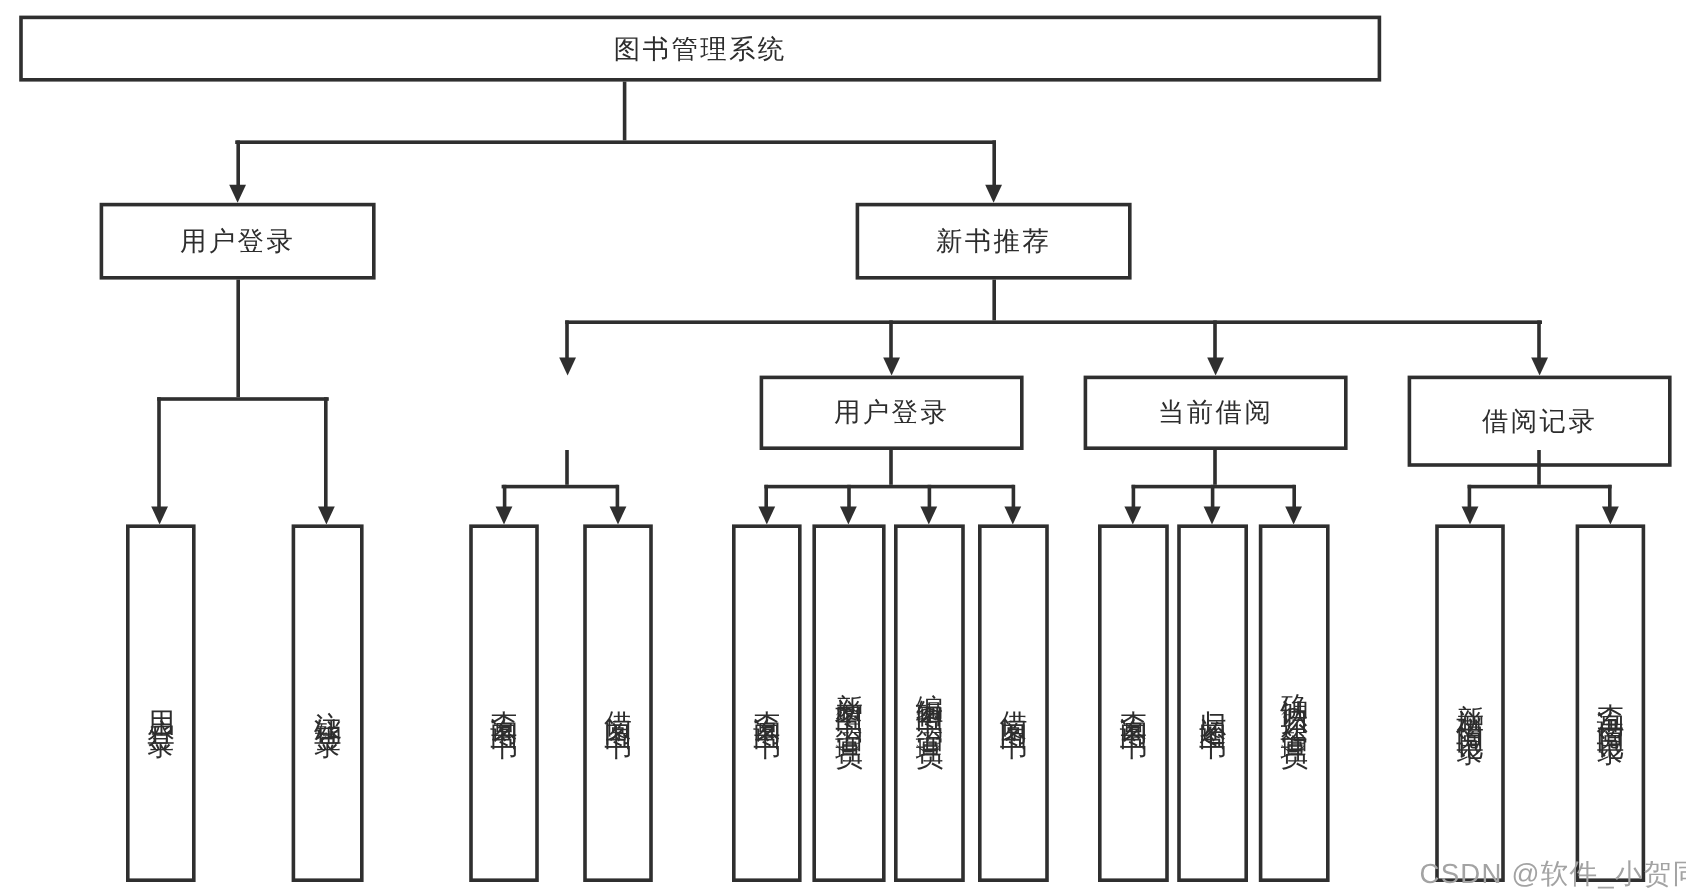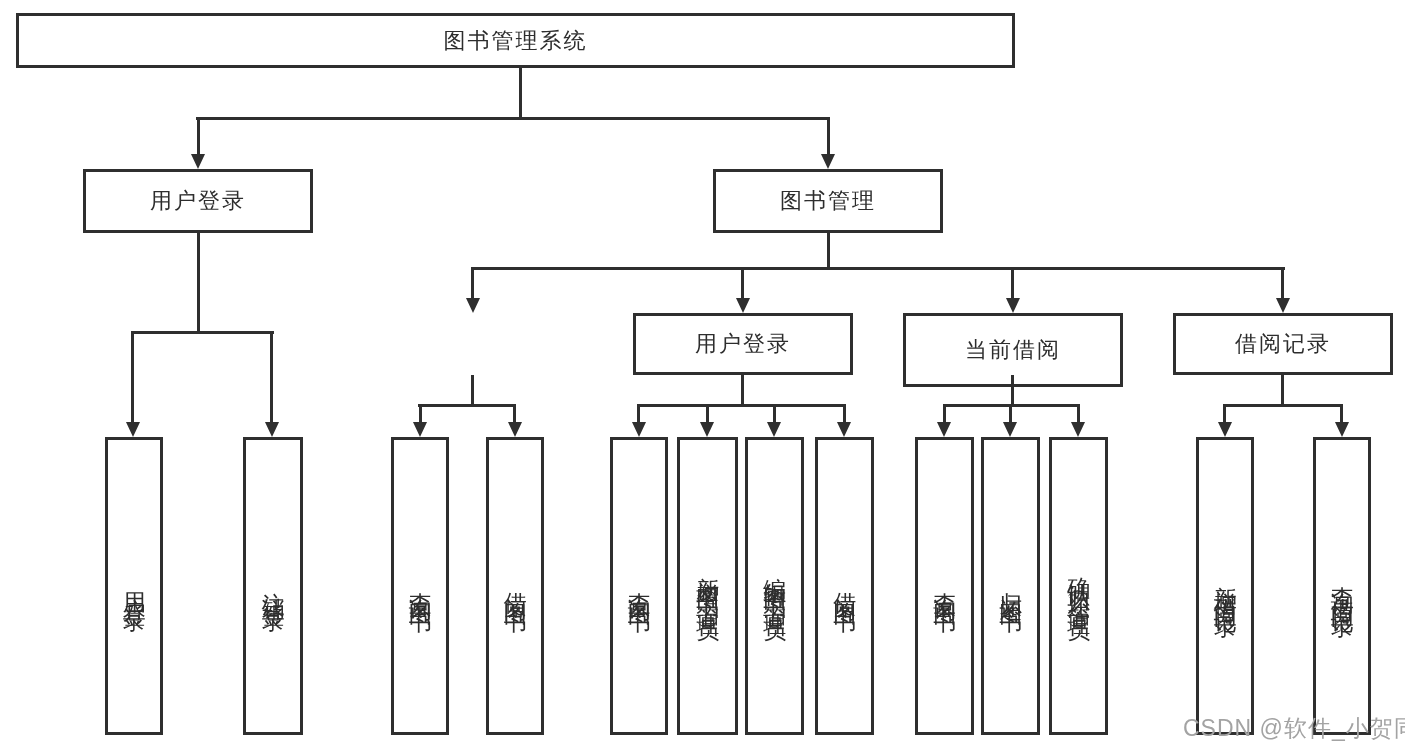--- a/index.html
+++ b/index.html
@@ -50,36 +50,36 @@
     letter-spacing:1px;
     white-space:nowrap;
     z-index:5;
   }
 </style>
 </head>
 <body>
 
 <div id="stage">
 
-  <div class="box" style="left:16px;top:13px;width:999px;height:55px">
+  <div class="box" style="left:16px;top:13px;width:1135px;height:55px">
     <span class="lbl">图书管理系统</span>
   </div>
 
   <div class="vline" style="left:519px;top:68px;height:49px"></div>
   <div class="hline" style="left:196px;top:117px;width:634px"></div>
   <div class="vline" style="left:197px;top:117px;height:40px"></div>
   <div class="arrow" style="left:191px;top:154px"></div>
   <div class="vline" style="left:827px;top:117px;height:40px"></div>
   <div class="arrow" style="left:821px;top:154px"></div>
 
   <div class="box" style="left:83px;top:169px;width:230px;height:64px">
     <span class="lbl">用户登录</span>
   </div>
   <div class="box" style="left:713px;top:169px;width:230px;height:64px">
-    <span class="lbl">图书管理</span>
+    <span class="lbl">新书推荐</span>
   </div>
 
   <div class="vline" style="left:197px;top:233px;height:98px"></div>
   <div class="hline" style="left:131px;top:331px;width:143px"></div>
   <div class="vline" style="left:131px;top:331px;height:92px"></div>
   <div class="arrow" style="left:126px;top:422px"></div>
   <div class="vline" style="left:270px;top:331px;height:92px"></div>
   <div class="arrow" style="left:265px;top:422px"></div>
 
   <div class="vline" style="left:827px;top:233px;height:34px"></div>
@@ -89,24 +89,24 @@
   <div class="vline" style="left:741px;top:267px;height:33px"></div>
   <div class="arrow" style="left:736px;top:298px"></div>
   <div class="vline" style="left:1011px;top:267px;height:33px"></div>
   <div class="arrow" style="left:1006px;top:298px"></div>
   <div class="vline" style="left:1281px;top:267px;height:33px"></div>
   <div class="arrow" style="left:1276px;top:298px"></div>
 
   <div class="box" style="left:633px;top:313px;width:220px;height:62px">
     <span class="lbl">用户登录</span>
   </div>
-  <div class="box" style="left:903px;top:313px;width:220px;height:74px">
+  <div class="box" style="left:903px;top:313px;width:220px;height:62px">
     <span class="lbl">当前借阅</span>
   </div>
-  <div class="box" style="left:1173px;top:313px;width:220px;height:62px">
+  <div class="box" style="left:1173px;top:313px;width:220px;height:76px">
     <span class="lbl">借阅记录</span>
   </div>
 
   <div class="vline" style="left:471px;top:375px;height:29px"></div>
   <div class="hline" style="left:418px;top:404px;width:97px"></div>
   <div class="vline" style="left:419px;top:404px;height:19px"></div>
   <div class="arrow" style="left:413px;top:422px"></div>
   <div class="vline" style="left:513px;top:404px;height:19px"></div>
   <div class="arrow" style="left:508px;top:422px"></div>
 

